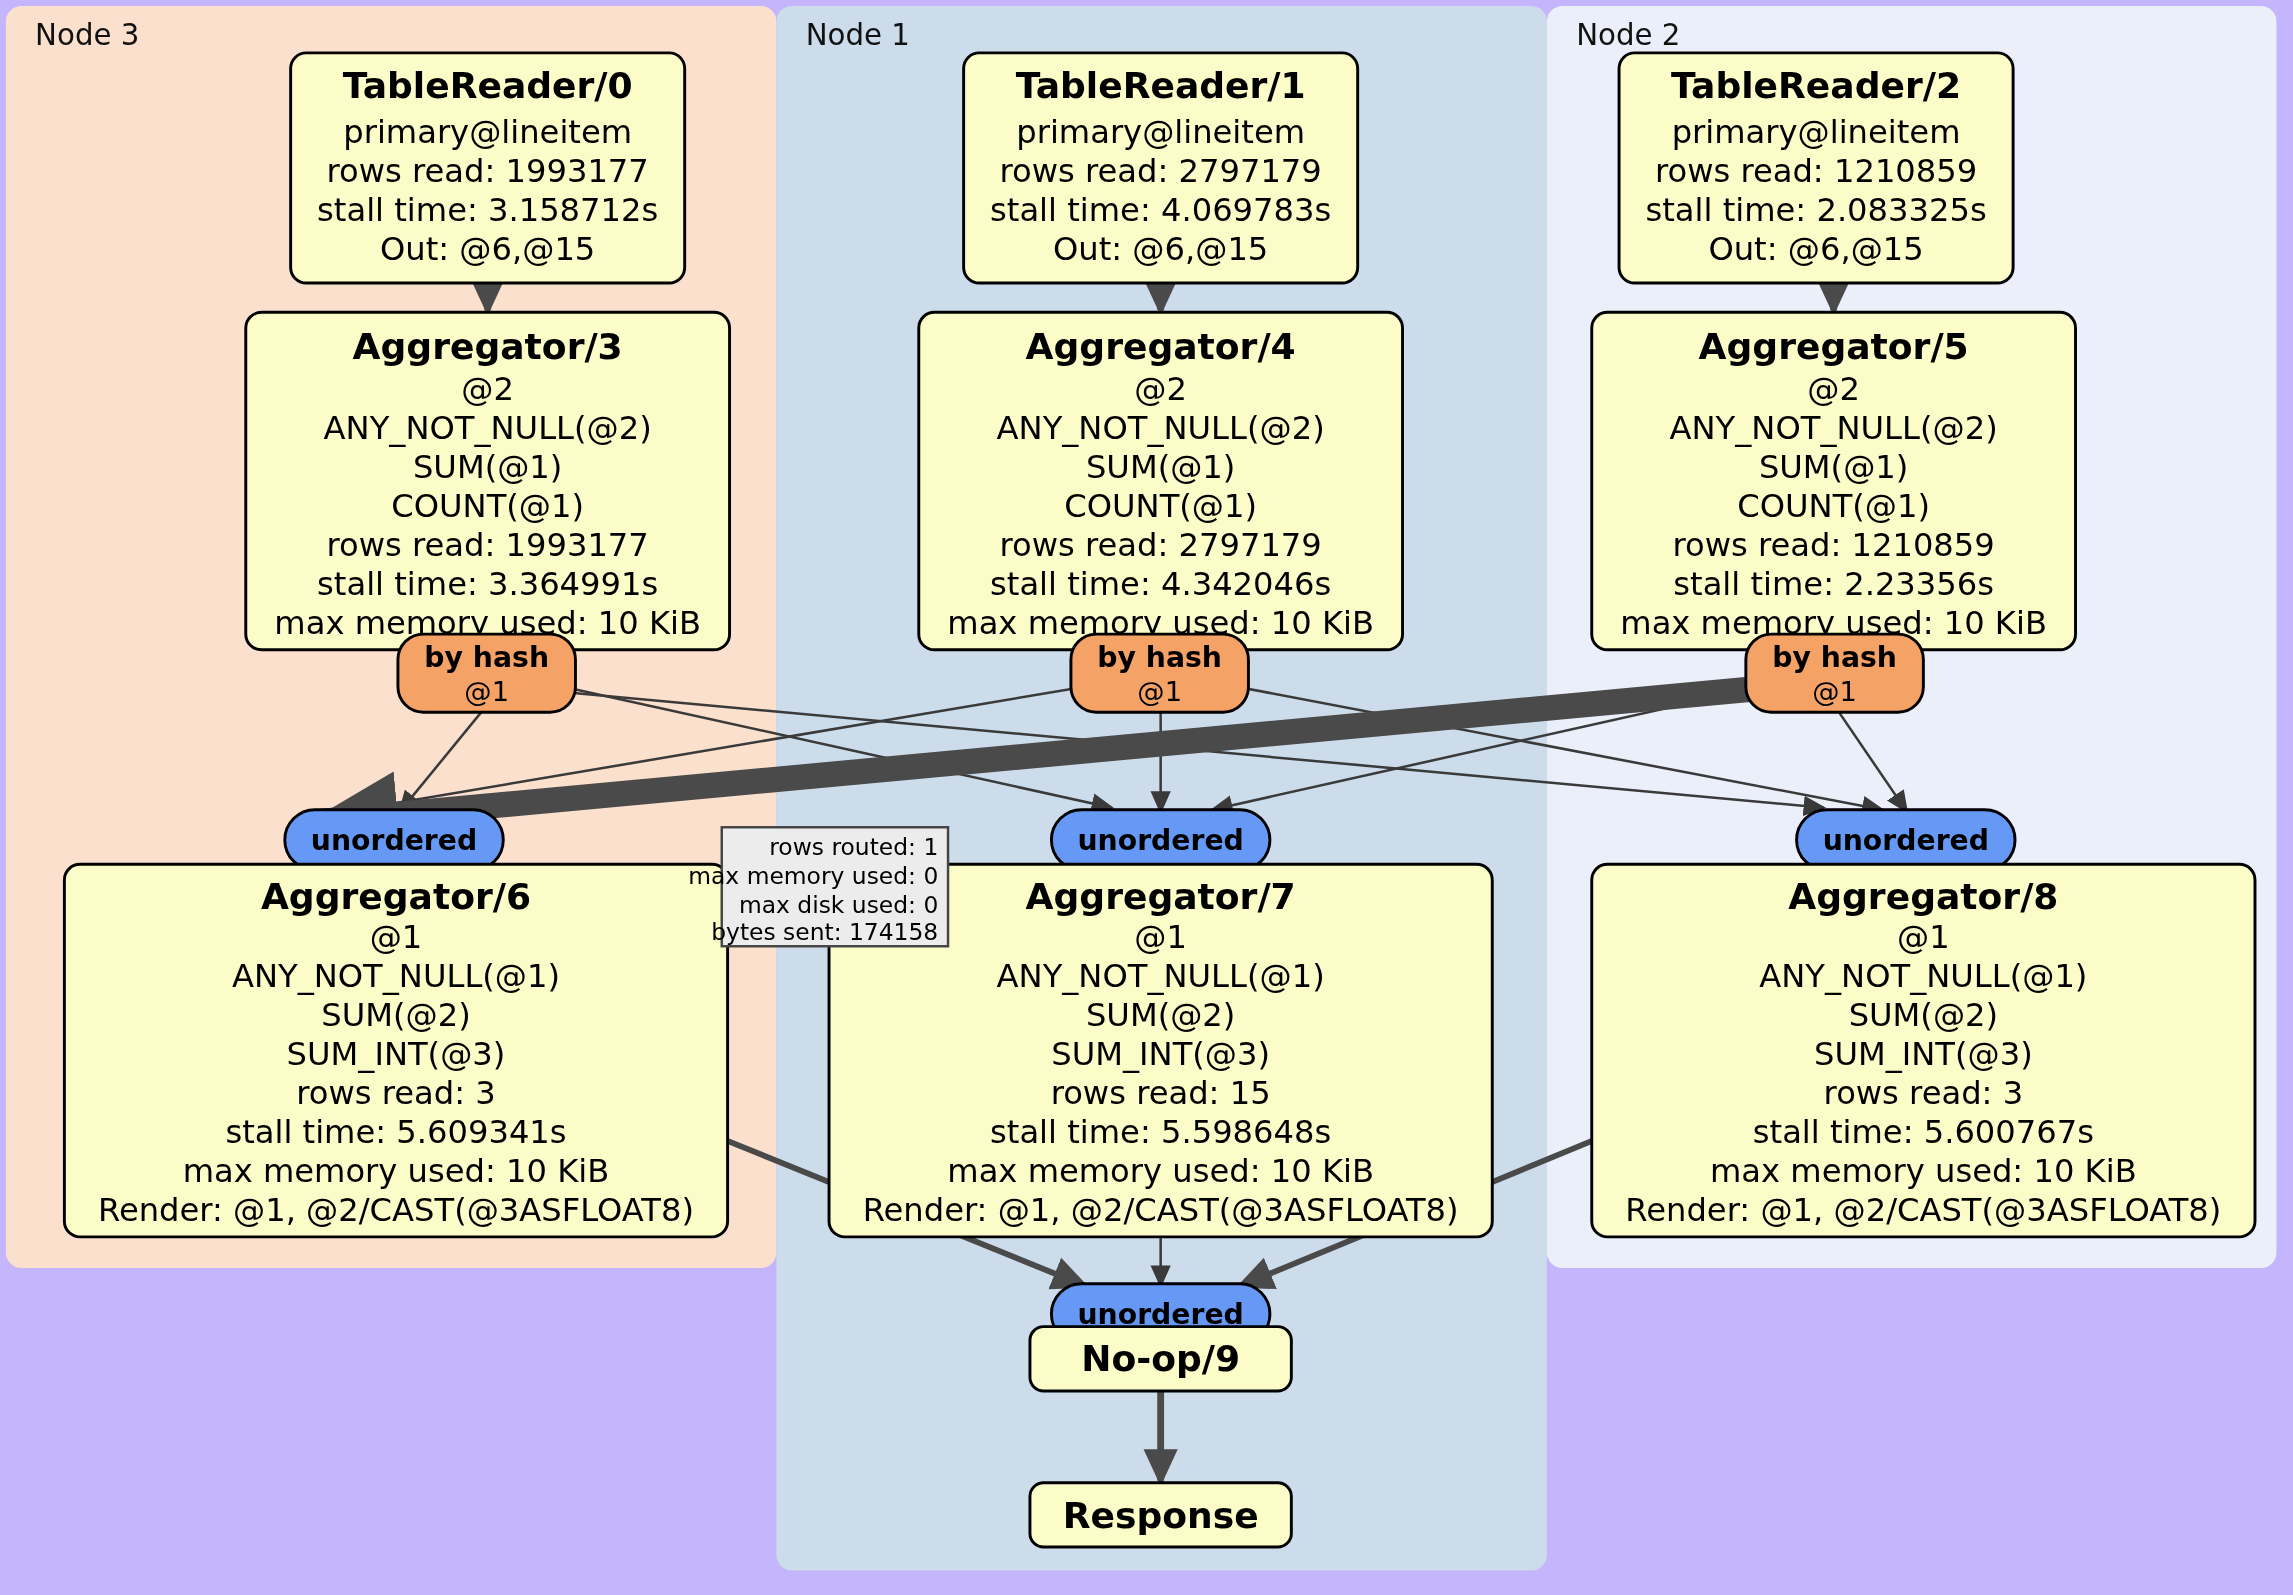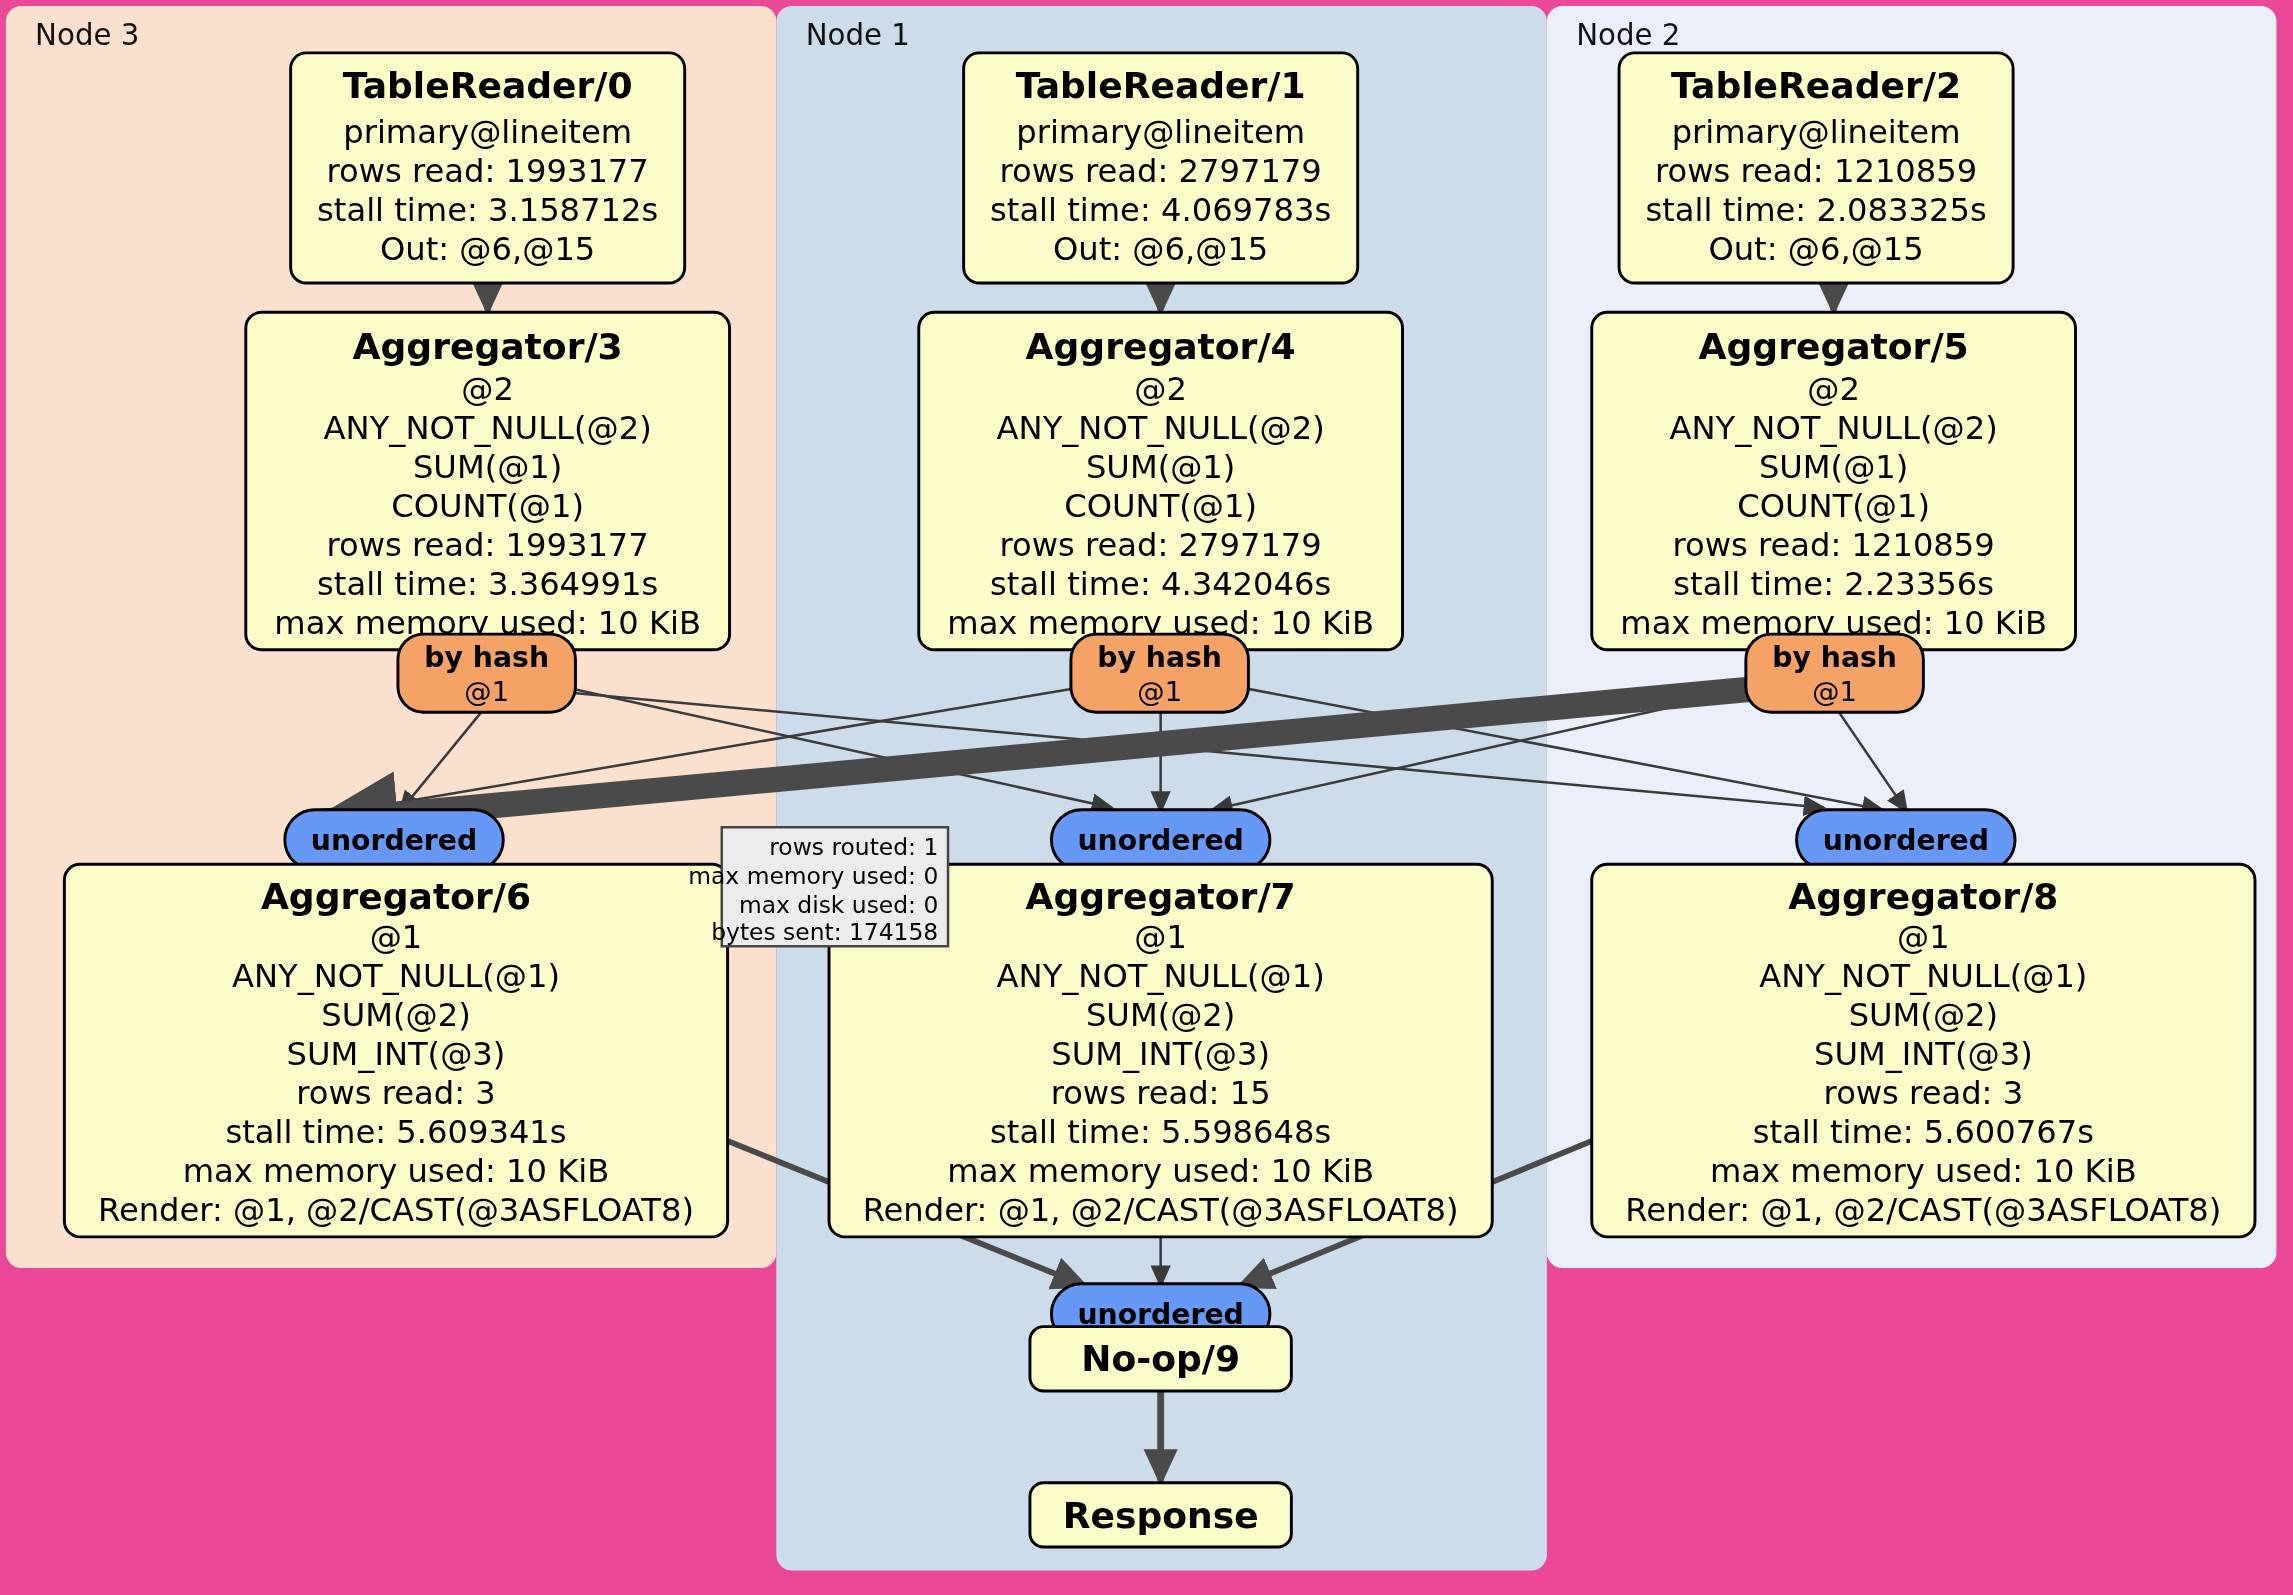--- a/index.html
+++ b/index.html
@@ -4,21 +4,21 @@
 <style>
   html, body {
     margin: 0;
     padding: 0;
     background: #ffffff;
   }
   #stage {
     position: relative;
     width: 2294px;
     height: 1596px;
-    background: #ec4899;
+    background: #c4b5fd;
     font-family: "DejaVu Sans", sans-serif;
     overflow: hidden;
   }
   #stage svg {
     position: absolute;
     left: 0;
     top: 0;
     width: 2294px;
     height: 1596px;
   }

